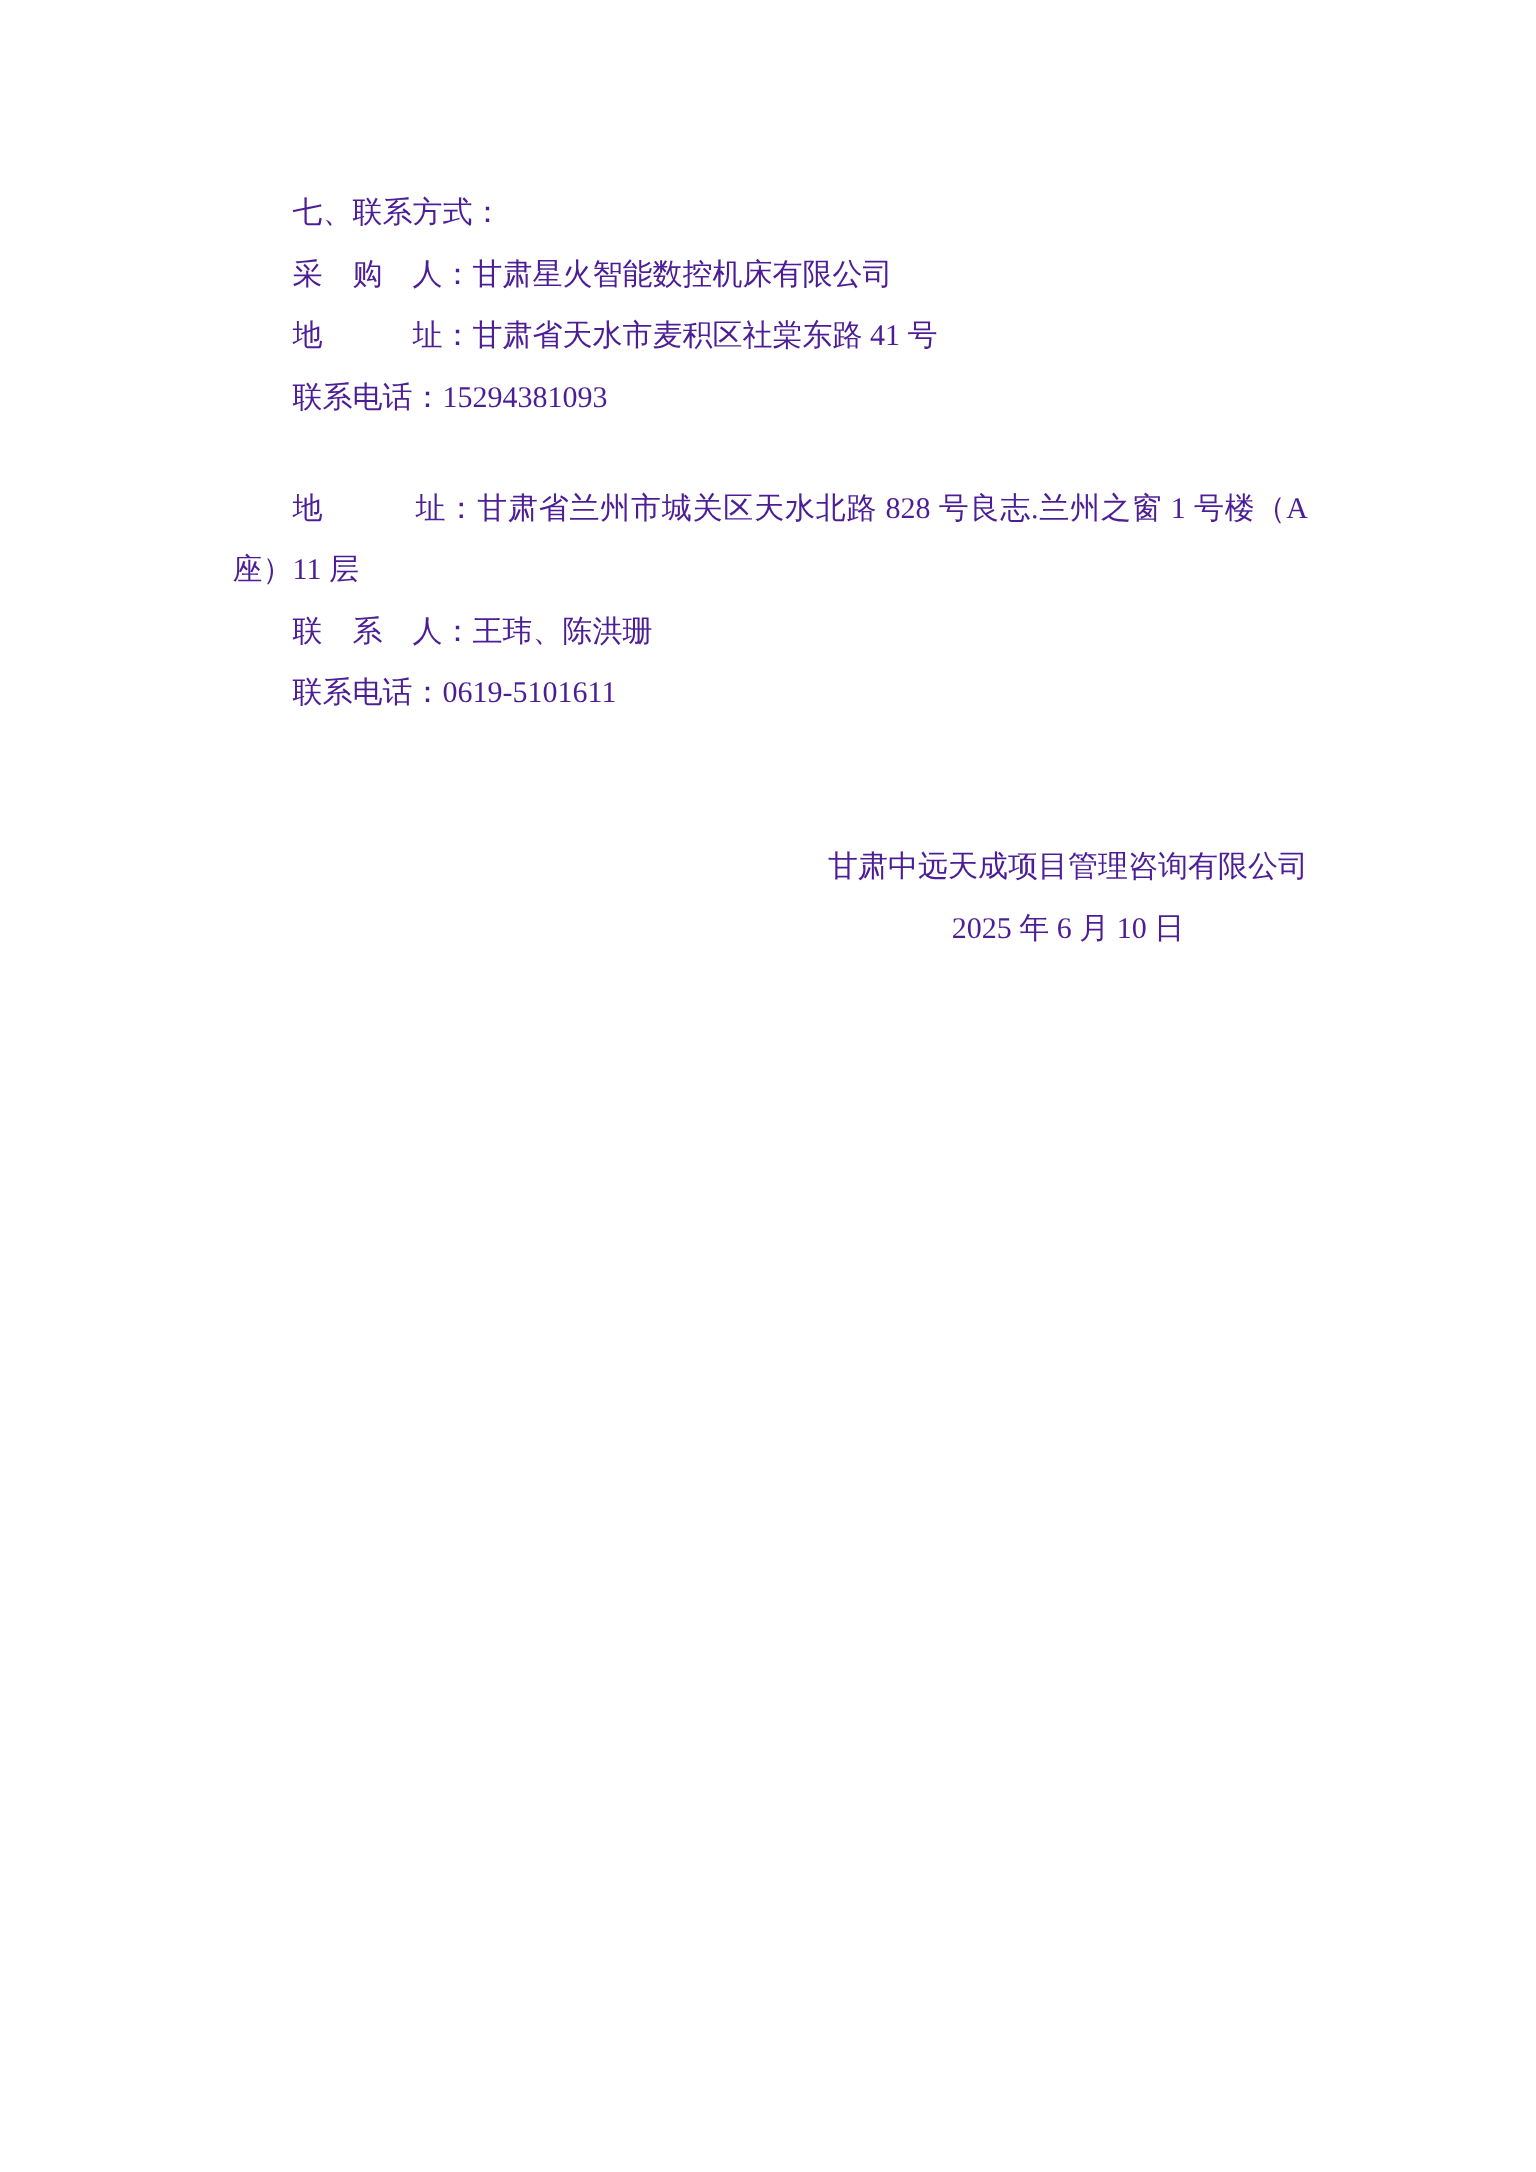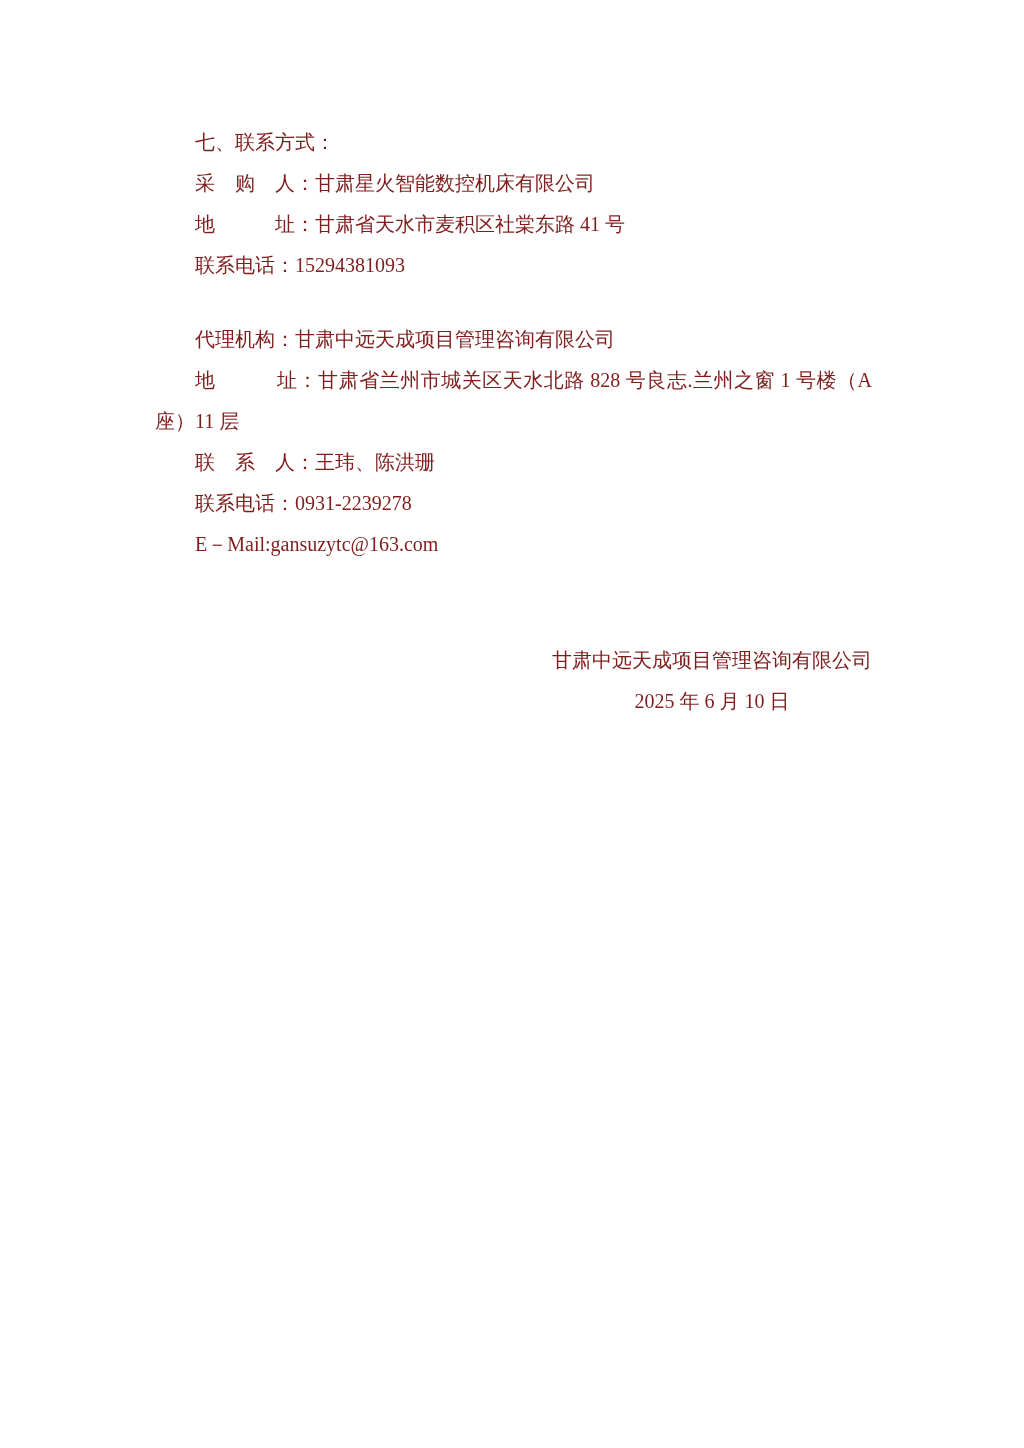--- a/index.html
+++ b/index.html
@@ -7,21 +7,21 @@
     padding: 0;
     background: #ffffff;
   }
   .page {
     position: relative;
     width: 1024px;
     height: 1448px;
     box-sizing: border-box;
     background: #ffffff;
     padding: 122px 152px 0 155px;
-    color: #7f1d1d;
+    color: #4c1d95;
     font-family: "Liberation Serif", "DejaVu Serif", serif;
     font-size: 20px;
     line-height: 41px;
     overflow: hidden;
   }
   .page p, .page h2 {
     margin: 0;
     padding: 0;
     font-weight: normal;
   }
@@ -66,30 +66,28 @@
 
   <p class="row"><span class="lbl">采　购　人：</span><span class="val">甘肃星火智能数控机床有限公司</span></p>
 
   <p class="row"><span class="lbl">地　　　址：</span><span class="val">甘肃省天水市麦积区社棠东路 41 号</span></p>
 
 
   <p class="row"><span class="lbl">联系电话：</span><span class="val">15294381093</span></p>
 
   <div class="block-gap"></div>
 
-  <p class="row"><span class="lbl">代理机构：</span><span class="val">甘肃中远天成项目管理咨询有限公司</span></p>
 
   <p class="row"><span class="lbl">地　　　址：</span><span class="val">甘肃省兰州市城关区天水北路 828 号良志.兰州之窗 1 号楼（A座）11 层</span></p>
 
 
   <p class="row"><span class="lbl">联　系　人：</span><span class="val">王玮、陈洪珊</span></p>
 
-  <p class="row"><span class="lbl">联系电话：</span><span class="val">0931-2239278</span></p>
+  <p class="row"><span class="lbl">联系电话：</span><span class="val">0619-5101611</span></p>
 
-  <p class="row"><span class="lbl">E－Mail:</span><span class="val">gansuzytc@163.com</span></p>
 
 
 
   <div class="signature">
     <p>甘肃中远天成项目管理咨询有限公司</p>
     <p>2025 年 6 月 10 日</p>
   </div>
 
 </div>
 

